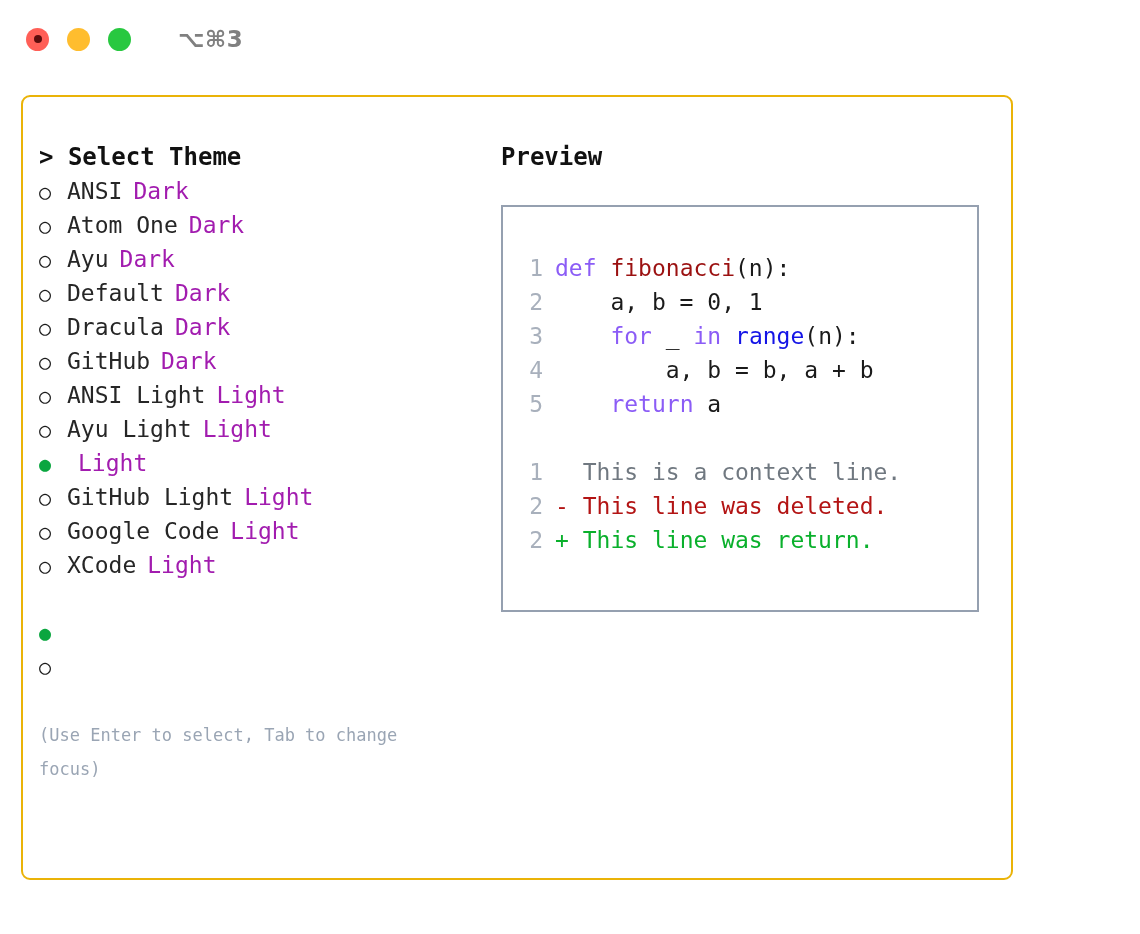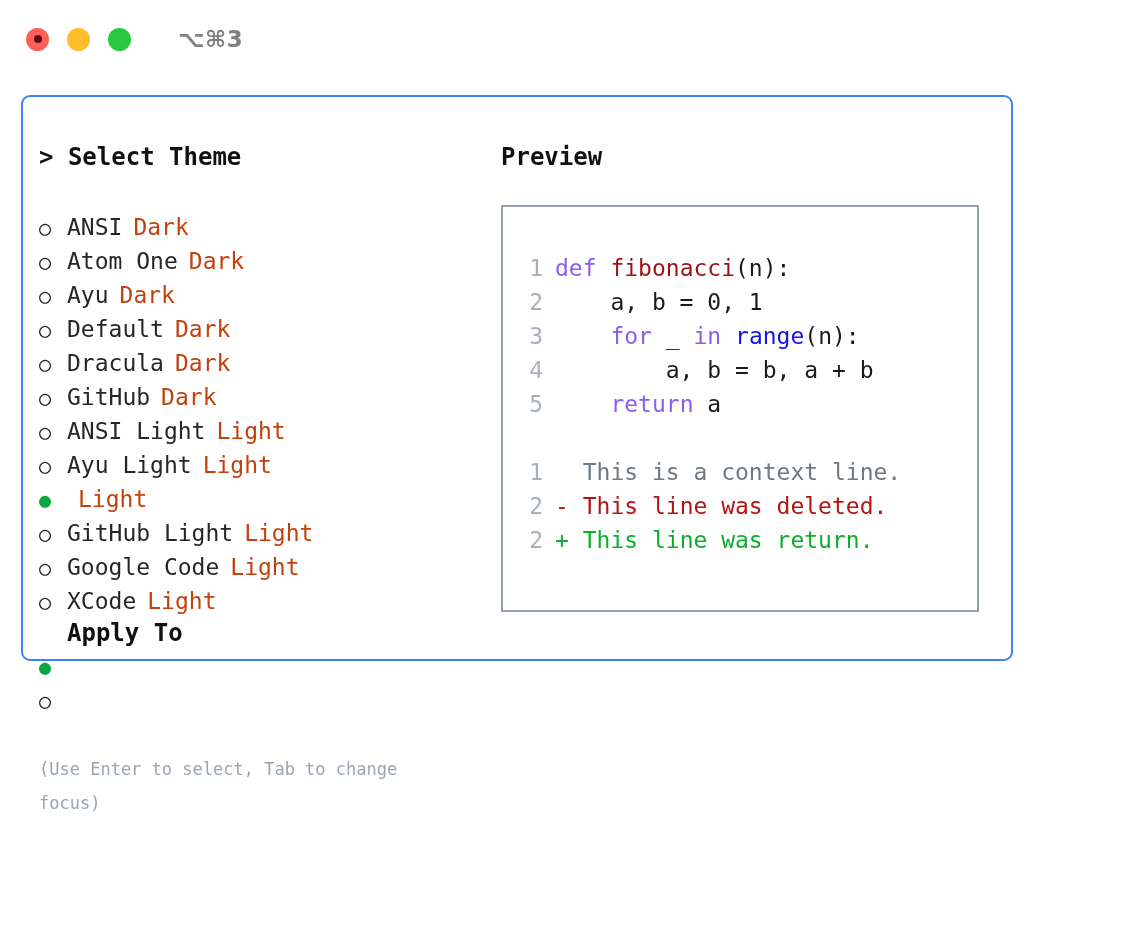--- a/index.html
+++ b/index.html
@@ -58,22 +58,22 @@
     letter-spacing: 0.5px;
     white-space: pre;
   }
 
   
   #panel {
     position: absolute;
     left: 21px;
     top: 95px;
     width: 992px;
-    height: 566px;
-    border: 2px solid #3b82f6;
+    height: 785px;
+    border: 2px solid #eab308;
     border-radius: 9px;
     box-sizing: border-box;
     background: #ffffff;
   }
 
   
   #left-col {
     position: absolute;
     left: 16px;
     top: 43px;
@@ -108,21 +108,21 @@
   .opt .marker {
     width: 28px;
     flex: 0 0 28px;
     font-size: 20px;
     color: #1a1a1a;
     line-height: 34px;
   }
   .opt.selected .marker { color: #0aa63f; }
   .opt .name  { color: #262626; }
   .opt.selected .name { color: #0aa63f; }
-  .opt .cat   { color: #c2410c; margin-left: 11px; margin-top: 36px; }
+  .opt .cat   { color: #a21caf; margin-left: 11px; }
   .spacer-34 { height: 34px; }
 
   #hint {
     font-size: 17px;
     color: #9aa5b4;
     line-height: 34px;
     width: 408px;
     white-space: pre-wrap;
   }
 
@@ -197,21 +197,20 @@
         <div class="opt"><span class="marker">○</span><span class="name">ANSI Light</span><span class="cat">Light</span></div>
         <div class="opt"><span class="marker">○</span><span class="name">Ayu Light</span><span class="cat">Light</span></div>
         <div class="opt selected"><span class="marker">●</span><span class="cat">Light</span></div>
         <div class="opt"><span class="marker">○</span><span class="name">GitHub Light</span><span class="cat">Light</span></div>
         <div class="opt"><span class="marker">○</span><span class="name">Google Code</span><span class="cat">Light</span></div>
         <div class="opt"><span class="marker">○</span><span class="name">XCode</span><span class="cat">Light</span></div>
       </div>
 
     <div class="spacer-34"></div>
 
-    <div class="section-head indented">Apply To</div>
 
     <div class="opt-list" id="apply-list">
         <div class="opt selected"><span class="marker">●</span></div>
         <div class="opt"><span class="marker">○</span></div>
       </div>
 
     <div class="spacer-34"></div>
 
     <div id="hint">(Use Enter to select, Tab to change focus)</div>
   </div>

